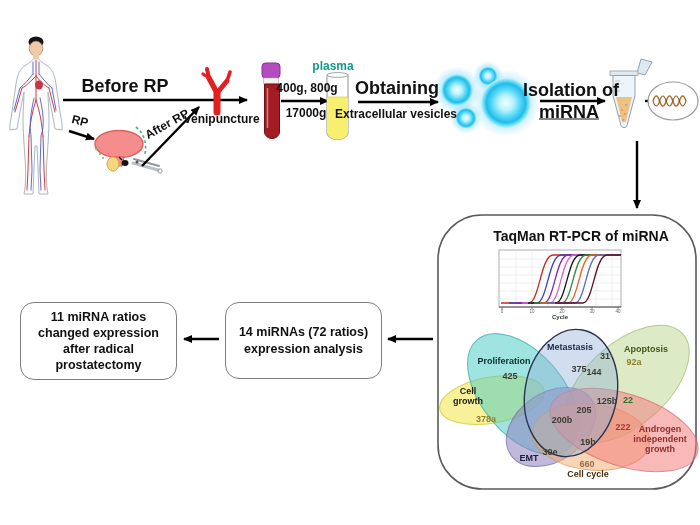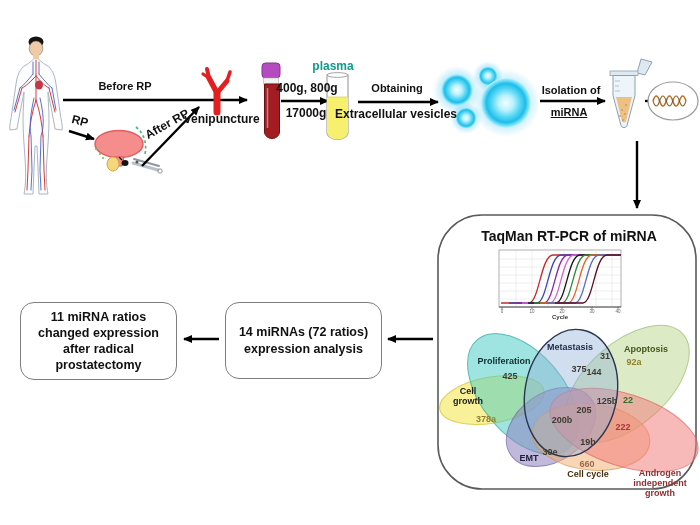--- a/index.html
+++ b/index.html
@@ -1,21 +1,21 @@
 <!DOCTYPE html>
 <html><head>
 <meta charset="utf-8">
 <style>
   html,body{margin:0;padding:0;background:#fff;}
   #stage{position:relative;width:700px;height:525px;background:#ffffff;overflow:hidden;
          font-family:"Liberation Sans",sans-serif;}
   #art{position:absolute;left:0;top:0;z-index:1;}
   .lbl{position:absolute;transform:translate(-50%,-50%);font:700 12px "Liberation Sans",sans-serif;
        color:#111;text-align:center;white-space:nowrap;z-index:3;}
-  .lbl13{font-size:11px;}
+  .lbl13{font-size:18px;}
   .lbl14{font-size:14px;}
   .rot-rp{transform:translate(-50%,-50%) rotate(14deg);}
   .rot-after{transform:translate(-50%,-50%) rotate(-29deg);}
   .teal{color:#13998a;}
   .vlbl{position:absolute;transform:translate(-50%,-50%);font:700 9px "Liberation Sans",sans-serif;
         color:#1c1c1c;text-align:center;white-space:nowrap;z-index:3;line-height:1.12;}
   .vwrap{white-space:normal;}
   .vnum{position:absolute;transform:translate(-50%,-50%);font:700 9px "Liberation Sans",sans-serif;
         color:#3c3c30;white-space:nowrap;z-index:3;}
   .c-met{color:#1c2a4a}.c-pro{color:#0f2d2d}.c-apo{color:#47551a}.c-emt{color:#20203c}
@@ -211,29 +211,29 @@
 <div class="lbl rot-after" style="left:167px;top:124px;">After RP</div>
 <div class="lbl" style="left:222px;top:119px;">venipuncture</div>
 <div class="lbl" style="left:307px;top:88px;">400g, 800g</div>
 <div class="lbl" style="left:306px;top:113px;">17000g</div>
 <div class="lbl teal" style="left:333px;top:66px;">plasma</div>
 <div class="lbl lbl13" style="left:397px;top:88px;">Obtaining</div>
 <div class="lbl" style="left:396px;top:114px;">Extracellular vesicles</div>
 <div class="lbl lbl13" style="left:571px;top:90px;">Isolation of</div>
 <div class="lbl lbl13" style="left:569px;top:112px;text-decoration:underline;">miRNA</div>
 
-<div class="lbl lbl14" style="left:569px;top:236px;">TaqMan RT-PCR of miRNA</div>
+<div class="lbl lbl14" style="left:581px;top:236px;">TaqMan RT-PCR of miRNA</div>
 
 <div class="vlbl c-met" style="left:570px;top:347px;">Metastasis</div>
 <div class="vlbl c-pro" style="left:504px;top:361px;">Proliferation</div>
 <div class="vlbl c-apo" style="left:646px;top:349px;">Apoptosis</div>
 <div class="vlbl vwrap" style="left:468px;top:396px;width:38px;">Cell growth</div>
 <div class="vlbl c-emt" style="left:529px;top:458px;">EMT</div>
 <div class="vlbl c-cyc" style="left:588px;top:474px;">Cell cycle</div>
-<div class="vlbl vwrap c-and" style="left:660px;top:439px;width:64px;margin-top:44px;">Androgen independent growth</div>
+<div class="vlbl vwrap c-and" style="left:660px;top:439px;width:64px;">Androgen independent growth</div>
 
 <div class="vnum" style="left:510px;top:376px;">425</div>
 <div class="vnum" style="left:579px;top:369px;">375</div>
 <div class="vnum" style="left:594px;top:372px;">144</div>
 <div class="vnum" style="left:605px;top:356px;">31</div>
 <div class="vnum n-olive" style="left:634px;top:362px;">92a</div>
 <div class="vnum n-olive" style="left:486px;top:419px;">378a</div>
 <div class="vnum" style="left:607px;top:401px;">125b</div>
 <div class="vnum n-green" style="left:628px;top:400px;">22</div>
 <div class="vnum" style="left:584px;top:410px;">205</div>

